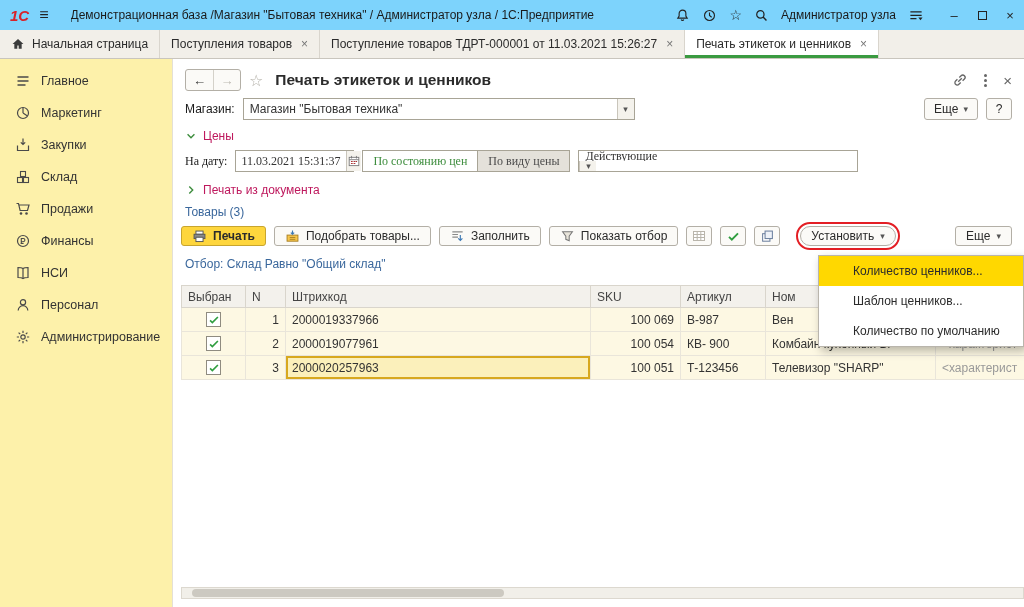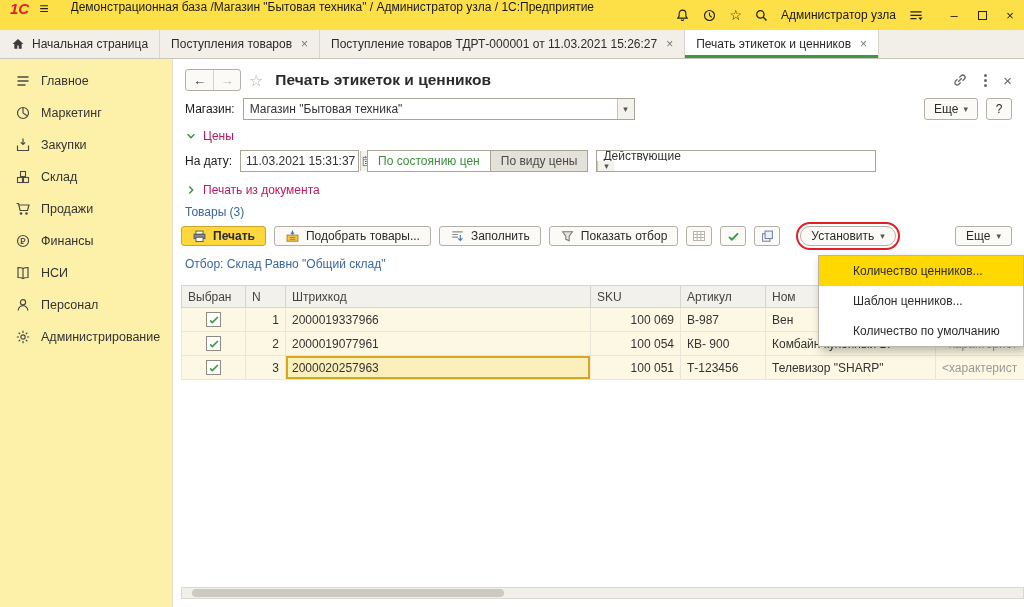--- a/index.html
+++ b/index.html
@@ -1,21 +1,21 @@
 <!DOCTYPE html>
 <html><head>
 <meta charset="utf-8">
 <style>
   * { box-sizing: border-box; margin: 0; padding: 0; }
   html,body { width:1024px; height:607px; }
   body { font-family:"Liberation Sans","DejaVu Sans",sans-serif; font-size:12px; color:#333; overflow:hidden; background:#fff; }
   .window { width:1024px; height:607px; display:flex; flex-direction:column; }
 
   
-  .titlebar { flex:0 0 30px; height:30px; background:#fde047; display:flex; align-items:flex-start; padding-left:10px; gap:10px; }
+  .titlebar { flex:0 0 30px; height:30px; background:#7dd3fc; display:flex; align-items:center; padding-left:10px; gap:10px; }
   .logo { color:#d8232a; font-weight:bold; font-style:italic; font-size:15px; }
   .tb-burger { font-size:16px; color:#222; cursor:pointer; }
   .tb-title { margin-left:12px; color:#1a1a1a; white-space:nowrap; overflow:hidden; flex:1; }
   .tb-right { display:flex; align-items:center; gap:12px; margin-left:auto; }
   .tb-ic { display:flex; align-items:center; cursor:pointer; }
   .tb-star { font-size:14px; color:#222; }
   .tb-user { color:#1a1a1a; }
   .win-controls { display:flex; margin-left:4px; }
   .wc { width:28px; height:30px; display:flex; align-items:center; justify-content:center; font-size:13px; color:#222; cursor:pointer; }
   .maxbox { width:9px; height:9px; border:1.5px solid #222; display:inline-block; }
@@ -56,21 +56,21 @@
   .spacer { flex:1; }
   .btn { height:22px; border:1px solid #b3afa6; border-radius:3px; background:#fbfaf7; display:flex; align-items:center; gap:5px; padding:0 9px; color:#2b2b2b; cursor:pointer; white-space:nowrap; }
   .da { font-size:9px; color:#555; }
   .help-btn { width:26px; justify-content:center; padding:0; }
 
   
   .section-row { display:flex; align-items:center; gap:6px; margin:8px 12px 2px 12px; color:#be185d; cursor:pointer; }
   .section-row.doc { margin-top:10px; }
 
   
-  .date-row { display:flex; align-items:center; gap:8px; margin:6px 12px 0 12px; height:24px; }
+  .date-row { display:flex; align-items:center; gap:8px; margin:6px 12px 0 12px; height:24px;font-family:Liberation Serif, serif; }
   .date-field { width:119px; height:22px; border:1px solid #a8a496; display:flex; align-items:stretch; background:#fff; }
   .date-field .dv { flex:1; display:flex; align-items:center; padding:0 5px; white-space:nowrap; }
   .calbtn { width:19px; border-left:1px solid #c9c5bb; background:#f4f2ec; display:flex; align-items:center; justify-content:center; cursor:pointer; }
   .seg { display:flex; height:22px; }
   .seg-on { display:flex; align-items:center; padding:0 10px; background:#fff; border:1px solid #a8a496; color:#3c8c3c; cursor:pointer; white-space:nowrap; }
   .seg-off { display:flex; align-items:center; padding:0 10px; background:#e4e1da; border:1px solid #a8a496; border-left:none; color:#4a4a4a; cursor:pointer; white-space:nowrap; }
   .type-combo { width:280px;flex-direction:column; }
 
   .goods-label { margin:8px 12px 0 12px; color:#3a679c; }
 

